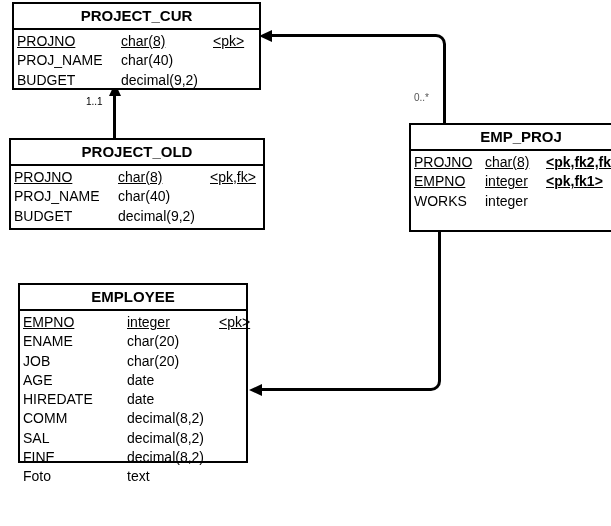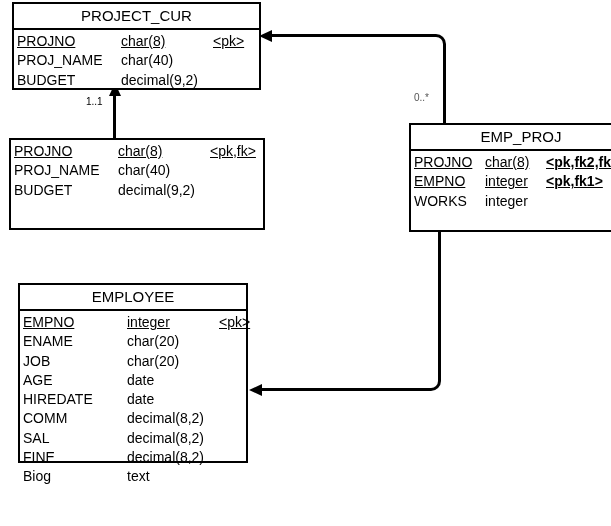--- a/index.html
+++ b/index.html
@@ -27,20 +27,21 @@
   .entity-title {
     box-sizing: border-box;
     height: 26px;
     line-height: 24px;
     text-align: center;
     font-size: 15px;
     color: #000000;
     border-bottom: 2px solid #000000;
     white-space: nowrap;
     overflow: hidden;
+    font-weight: bold;
   }
   .attr-list {
     position: relative;
     padding: 2px 0 3px 0;
   }
   .attr-row {
     position: relative;
     height: 19.3px;
     line-height: 19.3px;
     white-space: nowrap;
@@ -159,20 +160,21 @@
       </div>
       <div class="attr-row">
         <span class="attr-name">BUDGET</span>
         <span class="attr-type">decimal(9,2)</span>
         <span class="attr-key"></span>
       </div>
     </div>
   </div>
 
   <div class="entity cols-wide" style="left:9px; top:138px; width:256px; height:92px;">
+    <div class="entity-title">PROJECT_OLD</div>
     <div class="attr-list">
       <div class="attr-row pk">
         <span class="attr-name">PROJNO</span>
         <span class="attr-type">char(8)</span>
         <span class="attr-key">&lt;pk,fk&gt;</span>
       </div>
       <div class="attr-row">
         <span class="attr-name">PROJ_NAME</span>
         <span class="attr-type">char(40)</span>
         <span class="attr-key"></span>
@@ -243,20 +245,20 @@
         <span class="attr-name">SAL</span>
         <span class="attr-type">decimal(8,2)</span>
         <span class="attr-key"></span>
       </div>
       <div class="attr-row">
         <span class="attr-name">FINE</span>
         <span class="attr-type">decimal(8,2)</span>
         <span class="attr-key"></span>
       </div>
       <div class="attr-row">
-        <span class="attr-name">Biog</span>
+        <span class="attr-name">Foto</span>
         <span class="attr-type">text</span>
         <span class="attr-key"></span>
       </div>
     </div>
   </div>
 
 </div>
 
 </body></html>

